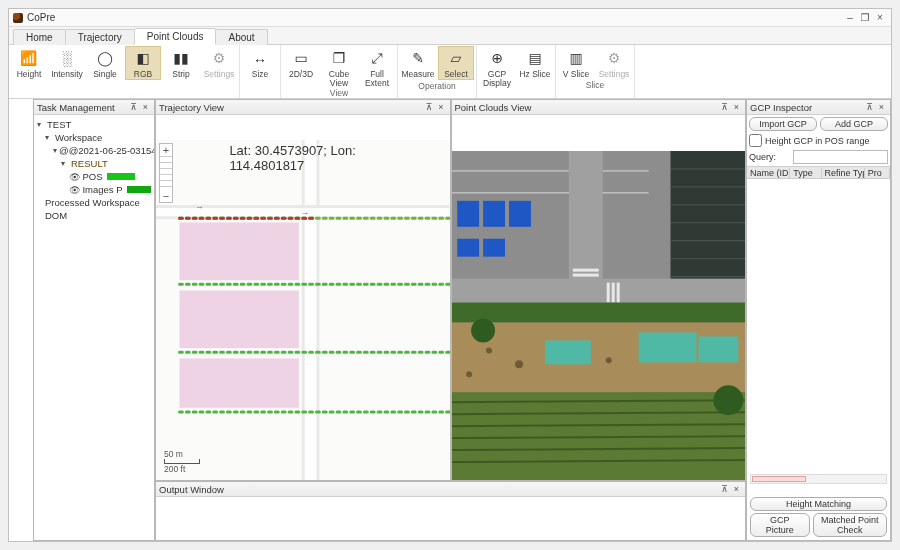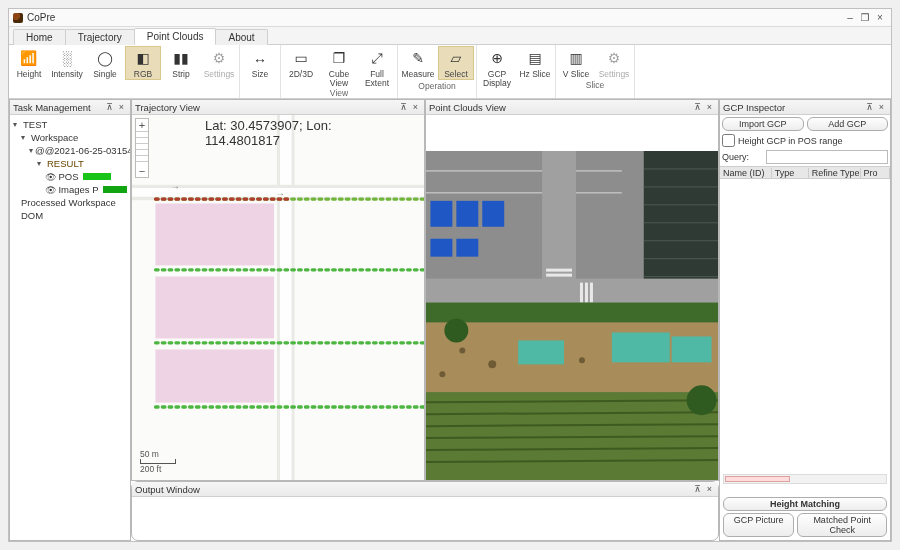--- a/index.html
+++ b/index.html
@@ -113,20 +113,21 @@
     width: 20px; height: 20px;
     display: flex; align-items: center; justify-content: center;
     font-size: 14px;
   }
   .rlabel { font-size: 8.5px; color: #444; text-align:center; line-height: 1; padding-top:2px;}
   
   .body {
     flex: 1;
     display: flex;
     min-height: 0;
+    padding-left: 24px;
   }
   
   .panel {
     display: flex;
     flex-direction: column;
     border: 1px solid #b8b8b8;
     background: #fff;
     min-height: 0;
   }
   .panel-header {
@@ -154,23 +155,23 @@
   .left-col { width: 122px; display:flex; flex-direction:column; }
   .task-panel { flex:1; }
   .tree { font-size: 9.5px; padding: 3px; }
   .tree-row { display:flex; align-items:center; gap:2px; padding: 1px 0; white-space: nowrap;}
   .tri { width: 8px; font-size: 8px; color:#555;}
   .tree-row.sel { color: #6a4500; font-weight: 500;}
   .swatch { display:inline-block; width:28px; height:7px; border-radius:0; margin-left:2px;}
   
   .center-col { flex: 1; display:flex; flex-direction:column; min-width:0;}
   .center-top { flex: 1; display:flex; min-height:0;}
-  .traj-panel { flex: 1; }
+  .traj-panel { flex: 1; gap: 25px; }
   .pc-panel { flex: 1; gap: 36px; }
-  .output-panel { height: 60px; border-radius: 7px; }
+  .output-panel { height: 60px; }
   
   .mapwrap { position:absolute; inset:0; background:#fbfbfa; }
   .zoomctrl {
     position:absolute; left:3px; top:3px;
     width: 14px;
     background:#fff;
     border:1px solid #bbb;
     font-size:11px;
     color:#555;
     display:flex; flex-direction:column;
@@ -181,25 +182,25 @@
   .coord { position:absolute; left:50%; transform:translateX(-50%); top:3px; font-size:13px; color:#333;}
   .scalebar { position:absolute; left:8px; bottom:6px; font-size:8.5px; color:#555;}
   .scalebar .bar { width:36px; height:5px; border-left:1px solid #555; border-right:1px solid #555; border-bottom:1px solid #555;}
   
   .aerial {
     width:100%; height:100%;
     position:relative;
     overflow:hidden;
   }
   
-  .right-col { width: 172px; display:flex; flex-direction:column;}
+  .right-col { width: 145px; display:flex; flex-direction:column;}
   .gcp-panel { flex:1; }
   .gcp-top { padding:2px; font-size:9px;}
   .btn { border:1px solid #adadad; background:linear-gradient(#fefefe,#ededed); font-size:9px; padding:1px 4px; border-radius:6px; display:inline-block; text-align:center;}
-  .btn-full { display:block; width:100%;font-weight:bold;}
+  .btn-full { display:block; width:100%;}
   .thead { display:flex; background:#e7e7e7; font-size:9px; height:13px; align-items:center; border-top:1px solid #cdcdcd; border-bottom:1px solid #cdcdcd;}
   .thead span { border-right:1px solid #cdcdcd; padding:0 3px; overflow:hidden; white-space:nowrap;}
   .hscroll-placeholder {
     position:absolute; left:3px; right:3px; bottom:56px; height:10px;
     background:#f2f2f2; border:1px solid #dcdcdc;
   }
   .hscroll-thumb { position:absolute; left:1px; top:1px; height:6px; width:40%; background:#fdd; border:1px solid #e0a0a0;}
   .gcp-bottom { position:absolute; left:1px; right:1px; bottom:1px; padding:2px; }
   .gcp-bottom .rowb { display:flex; gap:3px; margin-top:2px;}
   input.q { width:100%; border:1px solid #bbb; font-size:9px; padding:1px 2px;}

